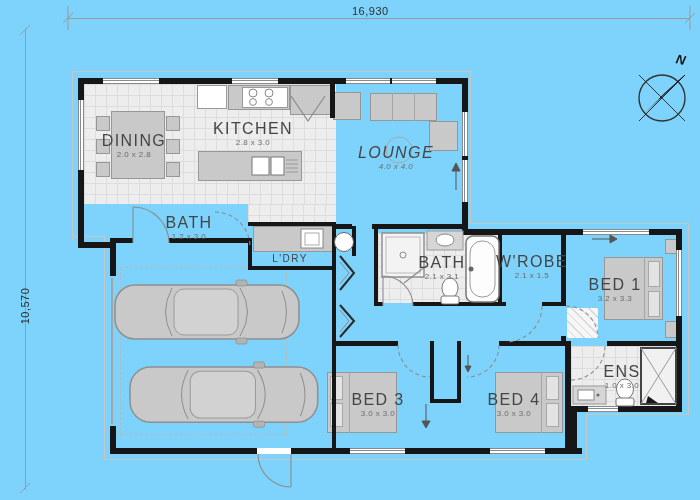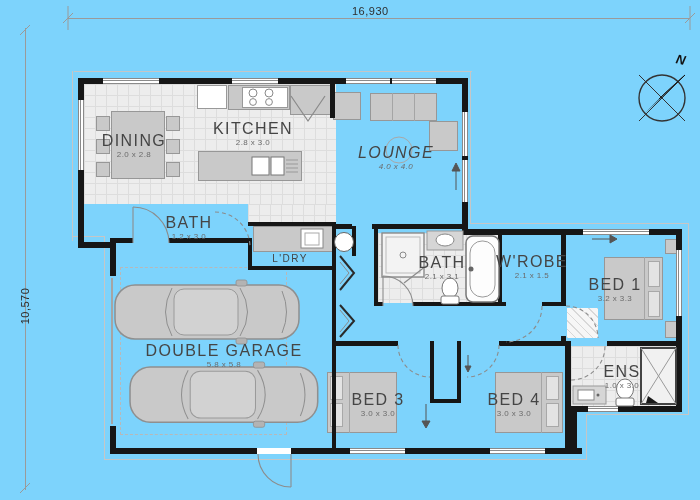--- a/index.html
+++ b/index.html
@@ -298,24 +298,20 @@
     <span class="nm">LOUNGE</span>
     <span class="sz">4.0 x 4.0</span>
   </div>
   <div class="room-label" style="left:189px;top:228px;">
     <span class="nm">BATH</span>
     <span class="sz">1.2 x 3.0</span>
   </div>
   <div class="room-label" style="left:290px;top:259px;">
     <span class="nm" style="font-size:10px;">L'DRY</span>
   </div>
-  <div class="room-label" style="left:224px;top:356px;">
-    <span class="nm">DOUBLE GARAGE</span>
-    <span class="sz">5.8 x 5.8</span>
-  </div>
   <div class="room-label" style="left:442px;top:268px;">
     <span class="nm">BATH</span>
     <span class="sz">2.1 x 3.1</span>
   </div>
   <div class="room-label" style="left:532px;top:267px;">
     <span class="nm">W'ROBE</span>
     <span class="sz">2.1 x 1.5</span>
   </div>
   <div class="room-label" style="left:615px;top:290px;">
     <span class="nm">BED 1</span>

